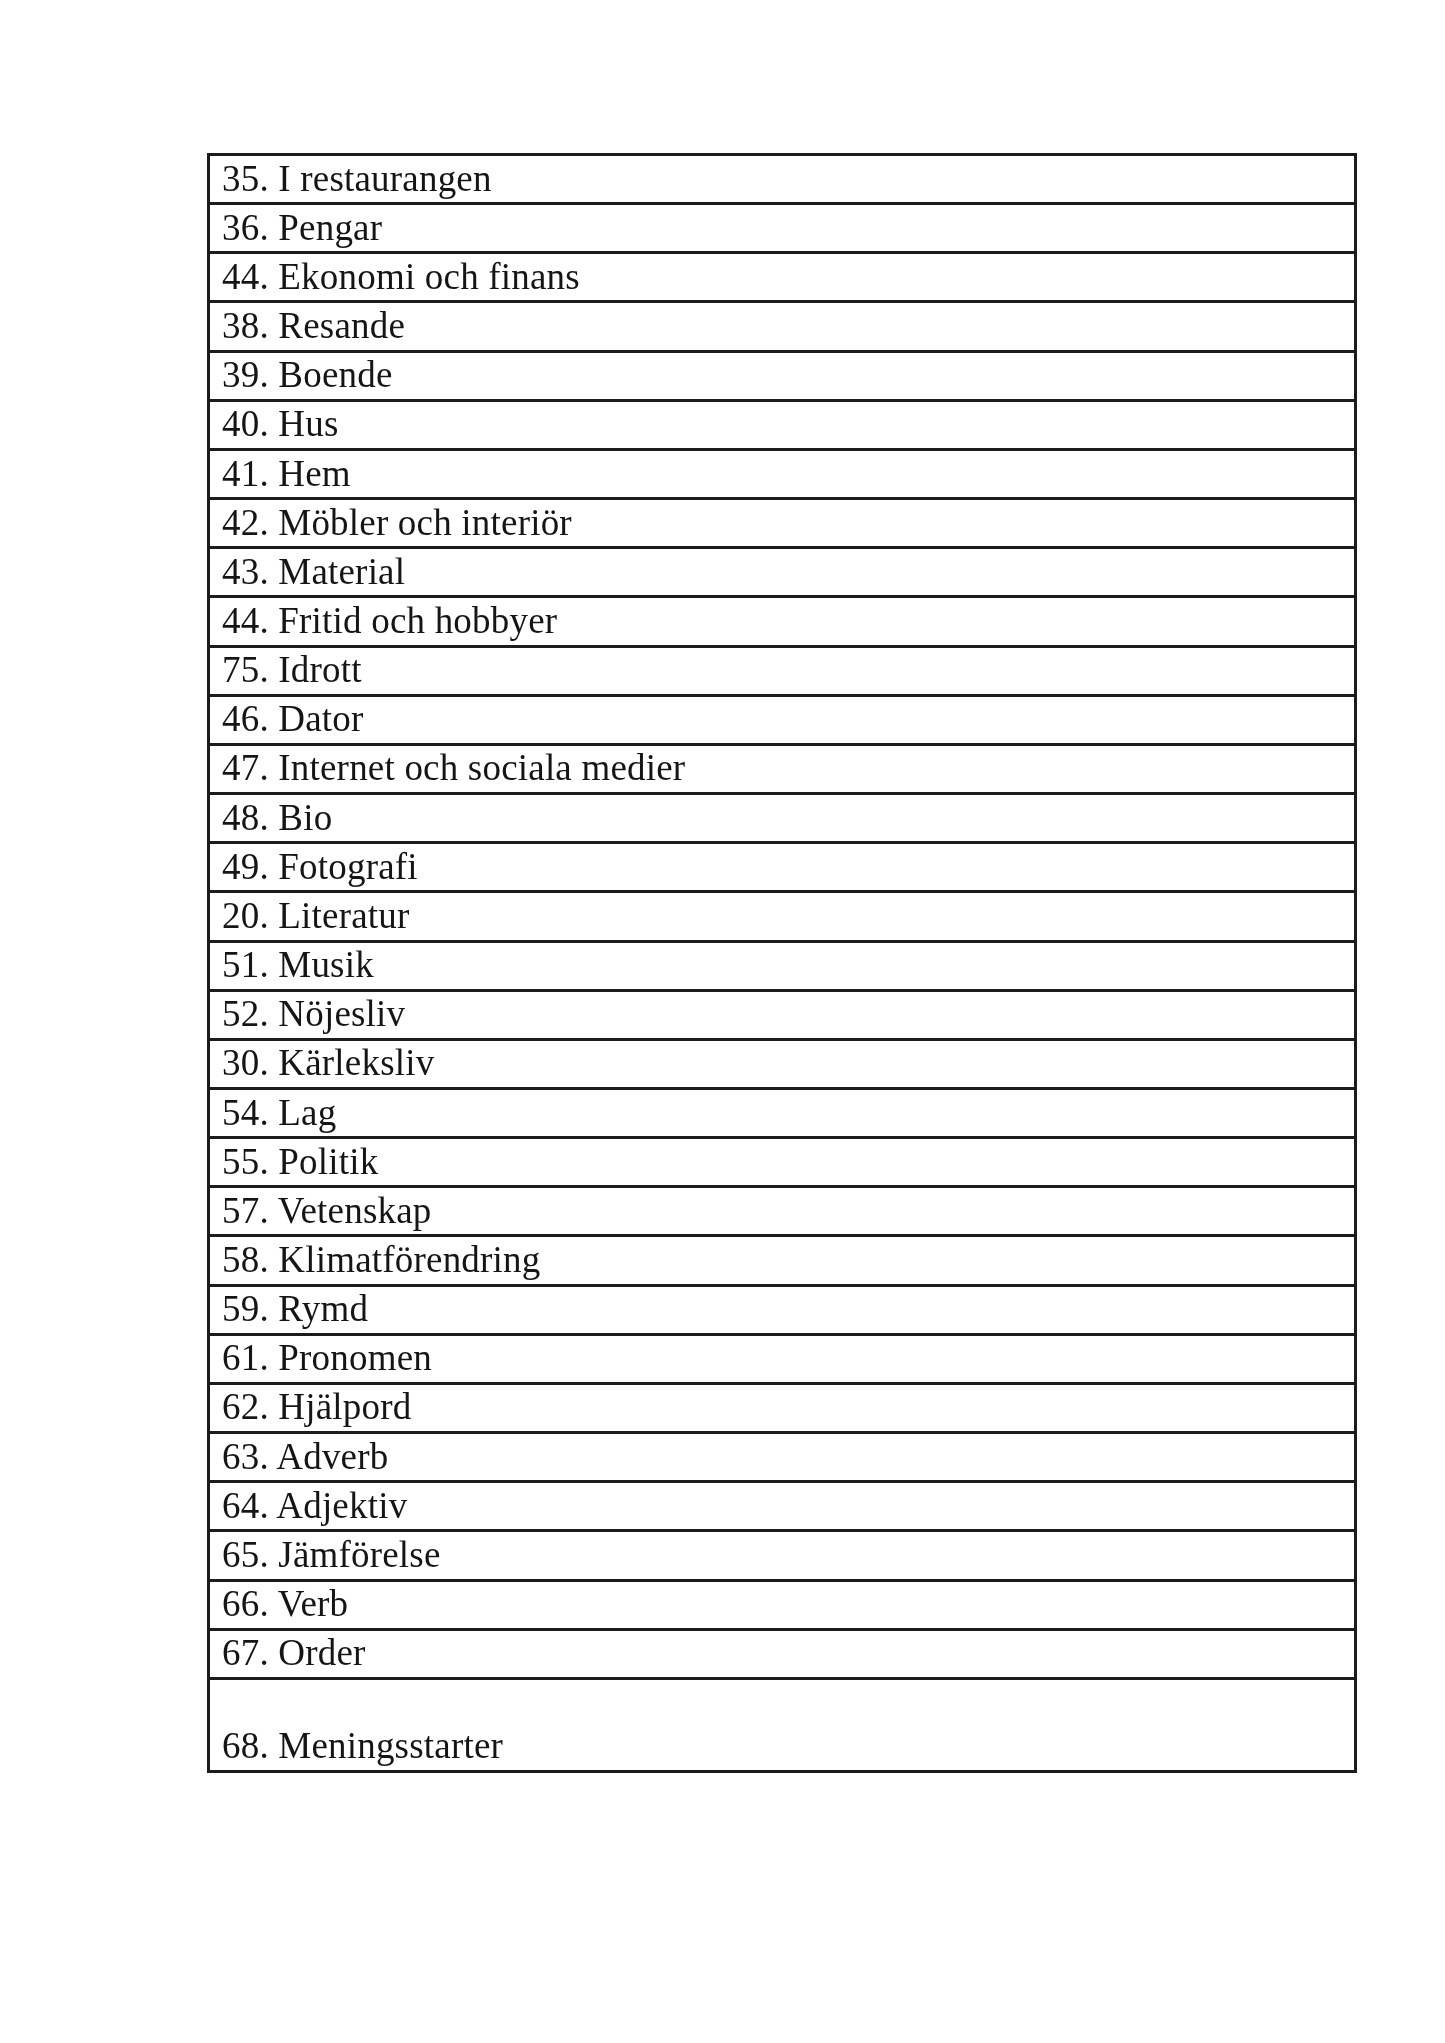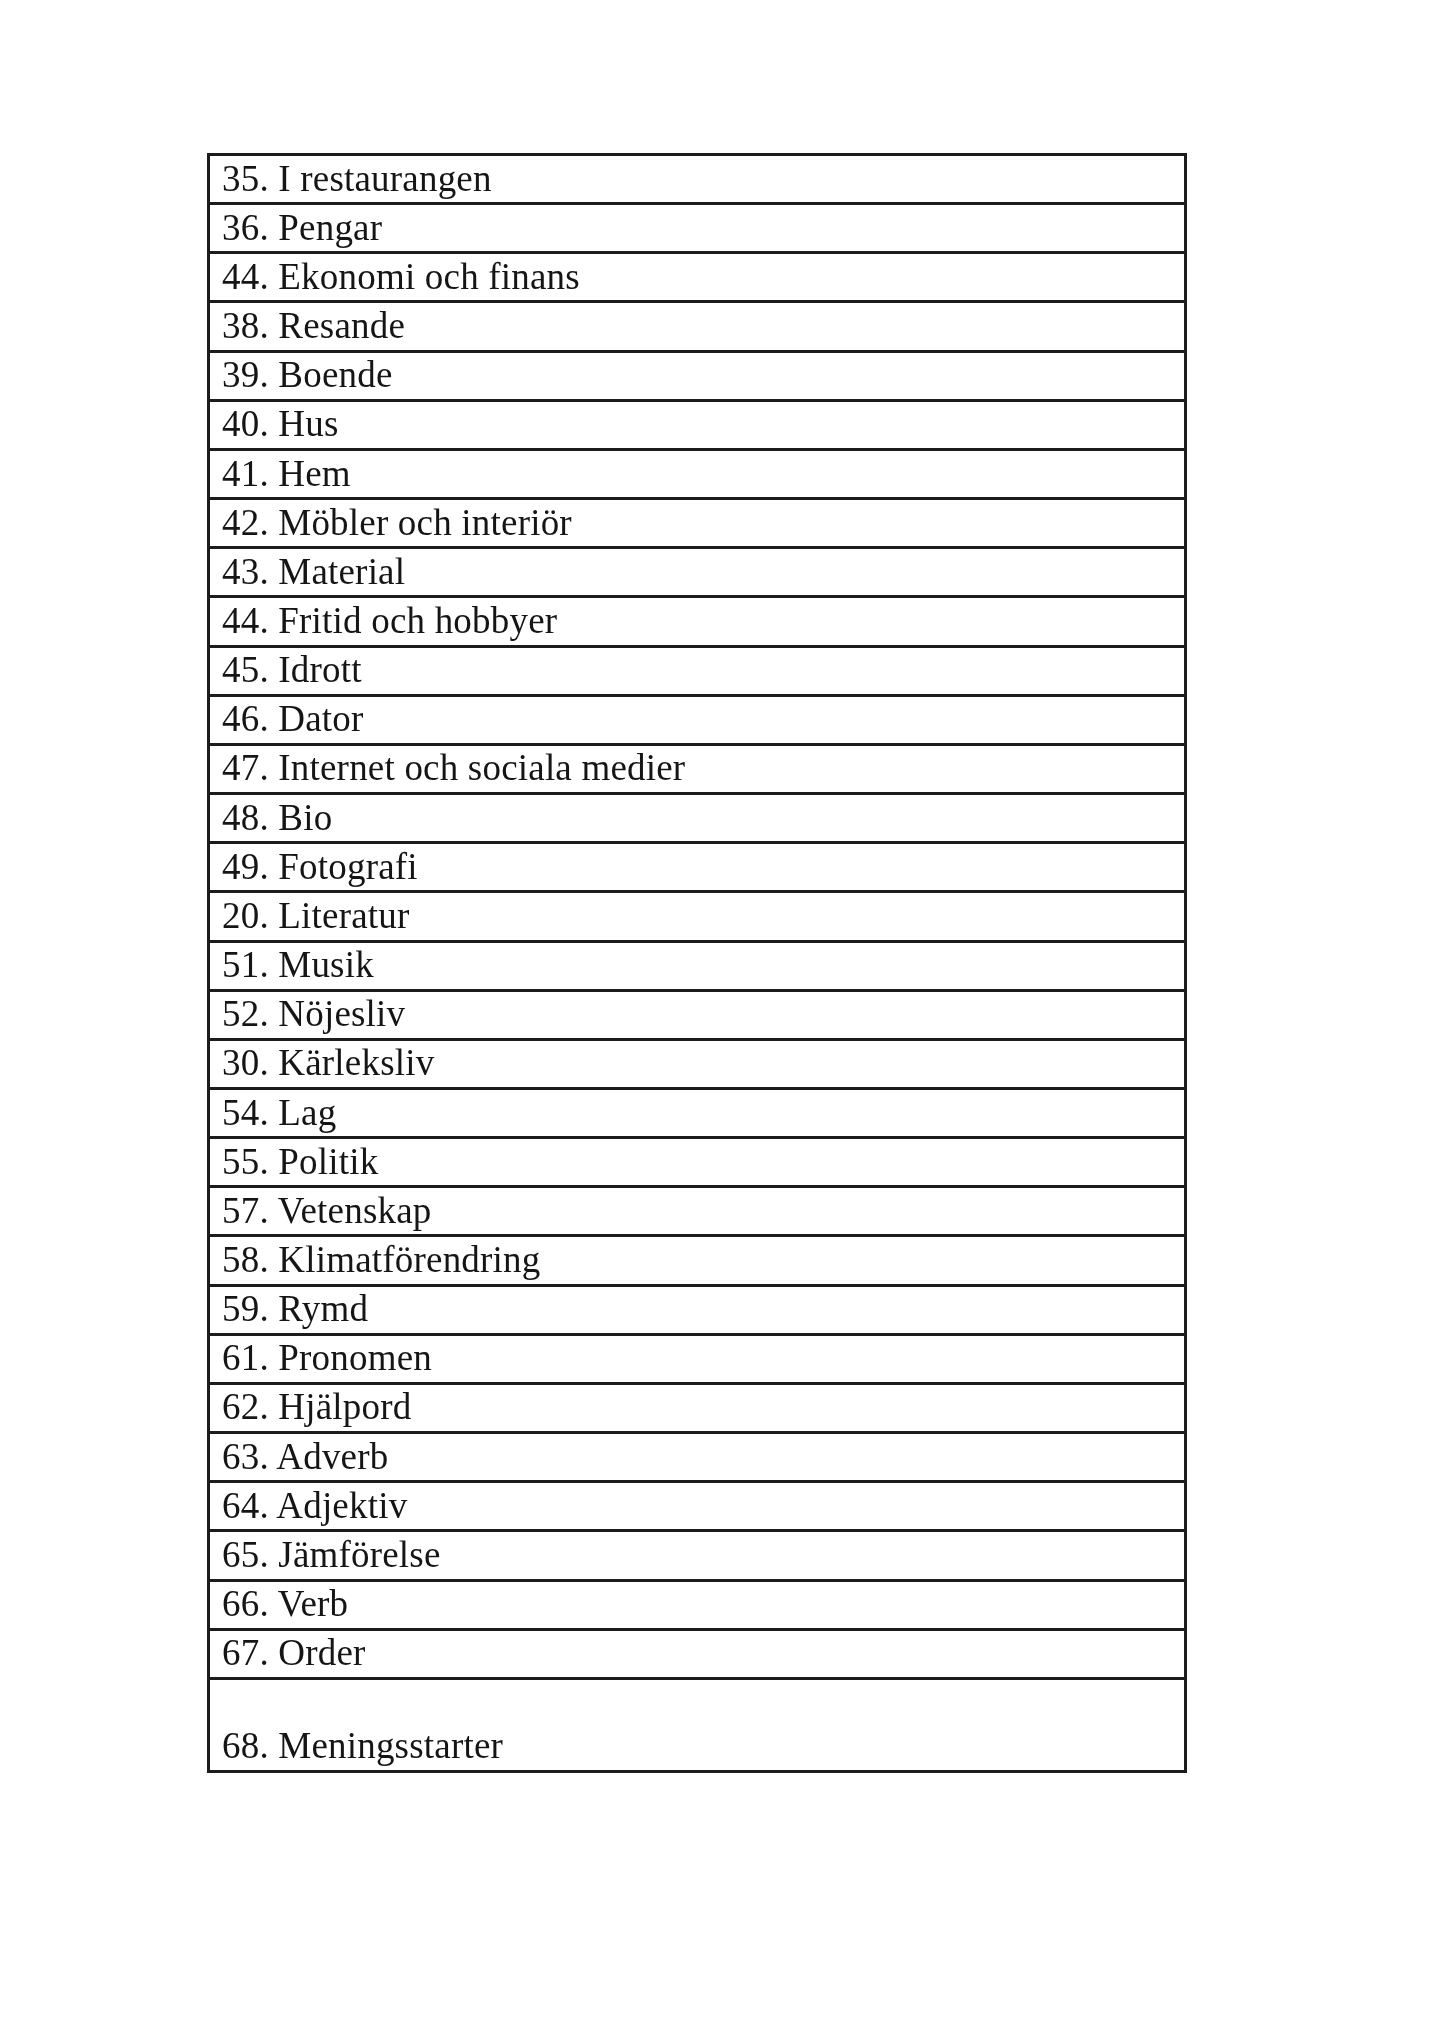--- a/index.html
+++ b/index.html
@@ -12,21 +12,21 @@
     width: 1445px;
     height: 2043px;
     background: #ffffff;
     overflow: hidden;
     font-family: "Liberation Serif", "DejaVu Serif", serif;
   }
   .toc-table {
     position: absolute;
     left: 207px;
     top: 153px;
-    width: 980px;
+    width: 1150px;
     height: 1620px;
     box-sizing: border-box;
     border: 3px solid #1c1c1c;
     display: flex;
     flex-direction: column;
     background: #ffffff;
   }
   .toc-row {
     flex: 1 1 auto;
     box-sizing: border-box;
@@ -55,21 +55,21 @@
     <div class="toc-row">35. I restaurangen</div>
     <div class="toc-row">36. Pengar</div>
     <div class="toc-row">44. Ekonomi och finans</div>
     <div class="toc-row">38. Resande</div>
     <div class="toc-row">39. Boende</div>
     <div class="toc-row">40. Hus</div>
     <div class="toc-row">41. Hem</div>
     <div class="toc-row">42. Möbler och interiör</div>
     <div class="toc-row">43. Material</div>
     <div class="toc-row">44. Fritid och hobbyer</div>
-    <div class="toc-row">45. Idrott</div>
+    <div class="toc-row">75. Idrott</div>
     <div class="toc-row">46. Dator</div>
     <div class="toc-row">47. Internet och sociala medier</div>
     <div class="toc-row">48. Bio</div>
     <div class="toc-row">49. Fotografi</div>
     <div class="toc-row">20. Literatur</div>
     <div class="toc-row">51. Musik</div>
     <div class="toc-row">52. Nöjesliv</div>
     <div class="toc-row">30. Kärleksliv</div>
     <div class="toc-row">54. Lag</div>
     <div class="toc-row">55. Politik</div>

